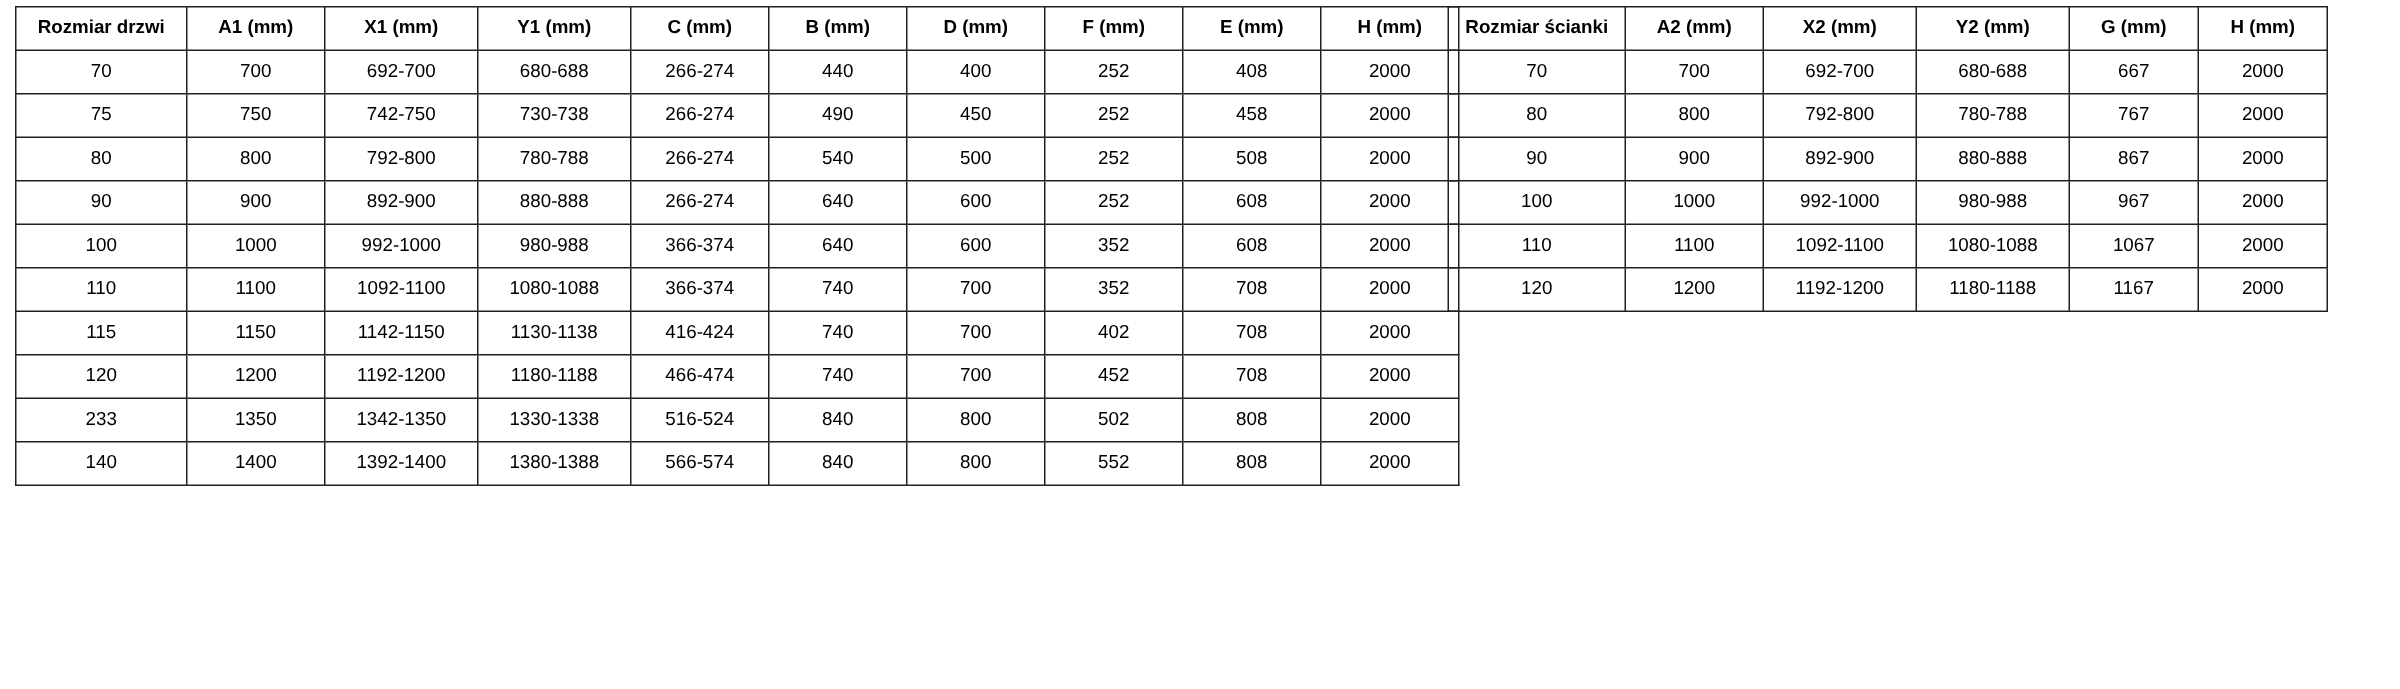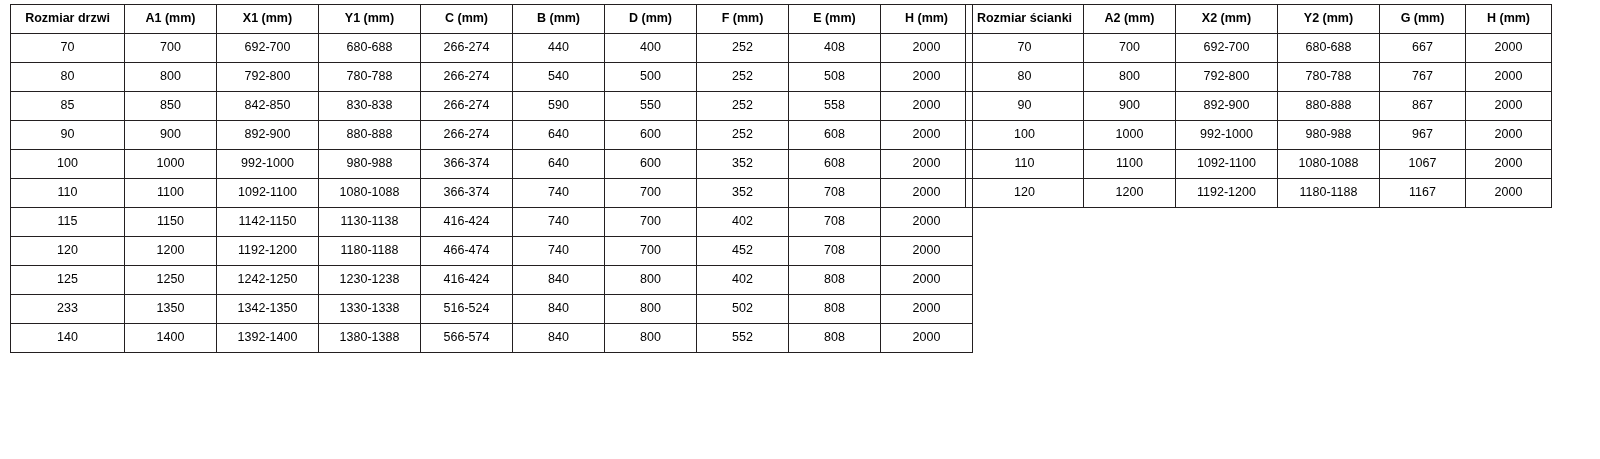--- a/index.html
+++ b/index.html
@@ -107,44 +107,44 @@
             <td>692-700</td>
             <td>680-688</td>
             <td>266-274</td>
             <td>440</td>
             <td>400</td>
             <td>252</td>
             <td>408</td>
             <td>2000</td>
           </tr>
           <tr>
+            <td>75</td>
+            <td>750</td>
+            <td>742-750</td>
+            <td>730-738</td>
+            <td>266-274</td>
+            <td>490</td>
+            <td>450</td>
+            <td>252</td>
+            <td>458</td>
+            <td>2000</td>
+          </tr>
+          <tr>
             <td>80</td>
             <td>800</td>
             <td>792-800</td>
             <td>780-788</td>
             <td>266-274</td>
             <td>540</td>
             <td>500</td>
             <td>252</td>
             <td>508</td>
             <td>2000</td>
           </tr>
           <tr>
-            <td>85</td>
-            <td>850</td>
-            <td>842-850</td>
-            <td>830-838</td>
-            <td>266-274</td>
-            <td>590</td>
-            <td>550</td>
-            <td>252</td>
-            <td>558</td>
-            <td>2000</td>
-          </tr>
-          <tr>
             <td>90</td>
             <td>900</td>
             <td>892-900</td>
             <td>880-888</td>
             <td>266-274</td>
             <td>640</td>
             <td>600</td>
             <td>252</td>
             <td>608</td>
             <td>2000</td>
@@ -188,32 +188,20 @@
           <tr>
             <td>120</td>
             <td>1200</td>
             <td>1192-1200</td>
             <td>1180-1188</td>
             <td>466-474</td>
             <td>740</td>
             <td>700</td>
             <td>452</td>
             <td>708</td>
-            <td>2000</td>
-          </tr>
-          <tr>
-            <td>125</td>
-            <td>1250</td>
-            <td>1242-1250</td>
-            <td>1230-1238</td>
-            <td>416-424</td>
-            <td>840</td>
-            <td>800</td>
-            <td>402</td>
-            <td>808</td>
             <td>2000</td>
           </tr>
           <tr>
             <td>233</td>
             <td>1350</td>
             <td>1342-1350</td>
             <td>1330-1338</td>
             <td>516-524</td>
             <td>840</td>
             <td>800</td>

